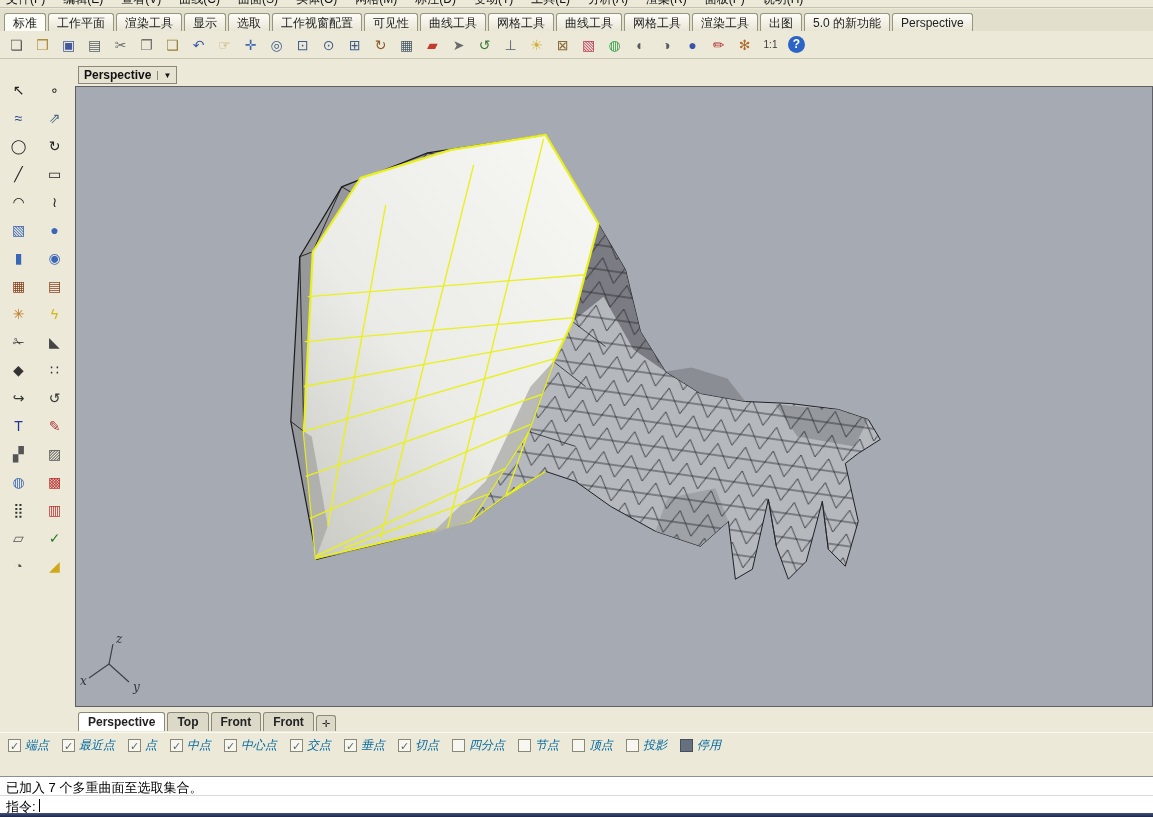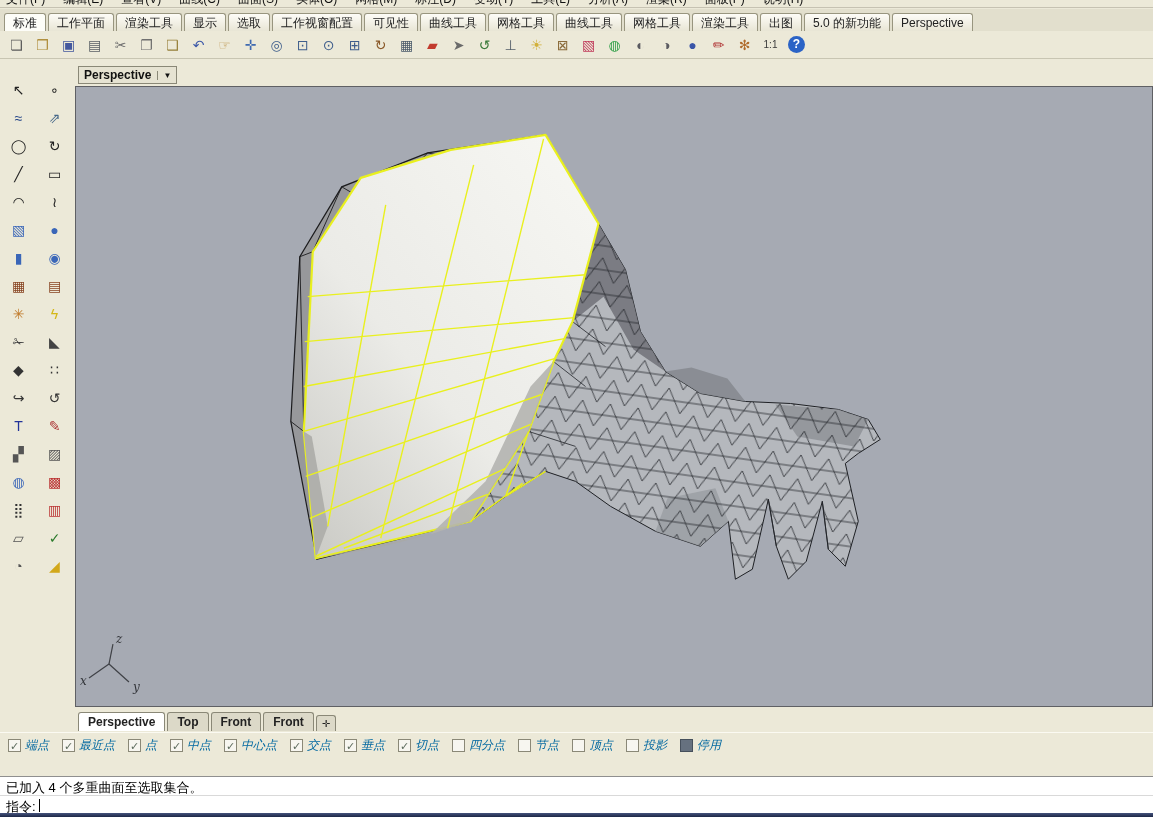--- a/index.html
+++ b/index.html
@@ -411,20 +411,20 @@
     <label class="osnap-item" data-name="osnap-project">
     <span class="cb" data-name="checkbox"></span>
     <span data-name="osnap-label">投影</span>
   </label>
     <label class="osnap-item filled" data-name="osnap-disable">
     <span class="cb" data-name="checkbox"></span>
     <span data-name="osnap-label">停用</span>
   </label>
   </div>
 
-<div class="history" data-name="command-history-line">已加入 4 个多重曲面至选取集合。</div>
+<div class="history" data-name="command-history-line">已加入 7 个多重曲面至选取集合。</div>
 
 <div class="cmdline" data-name="command-input">
   <span data-name="command-prompt">指令:</span>
   <span class="caret" data-name="text-cursor"></span>
 </div>
 
 <div class="sliver" data-name="statusbar-edge"></div>
 
 </body></html>

